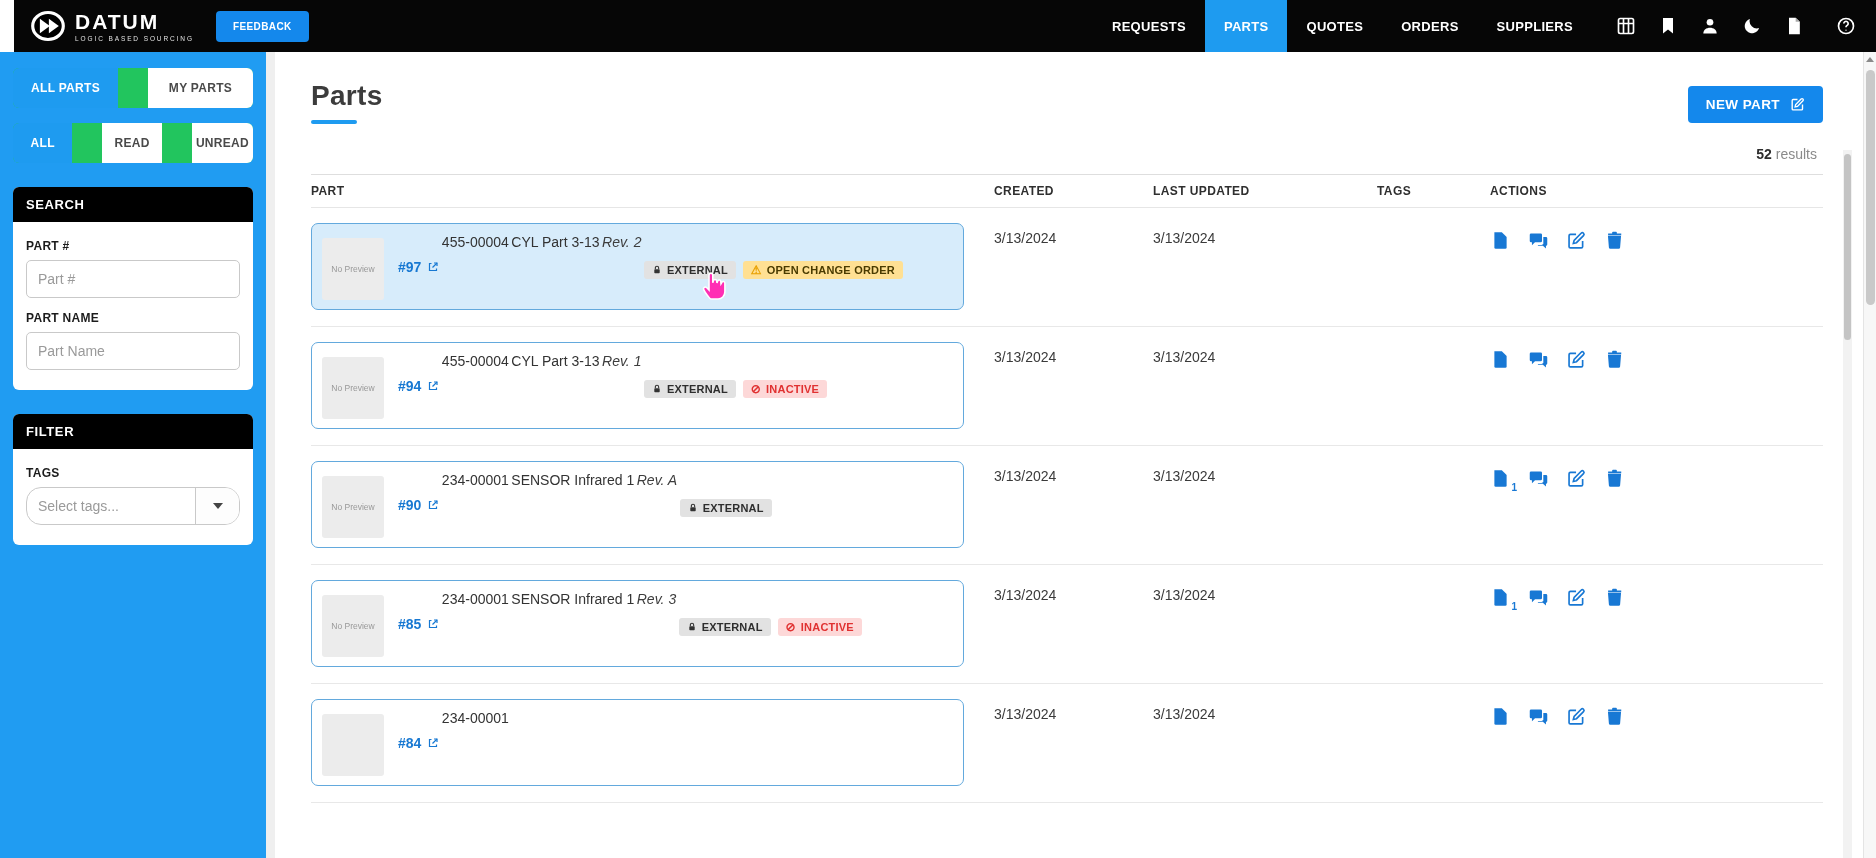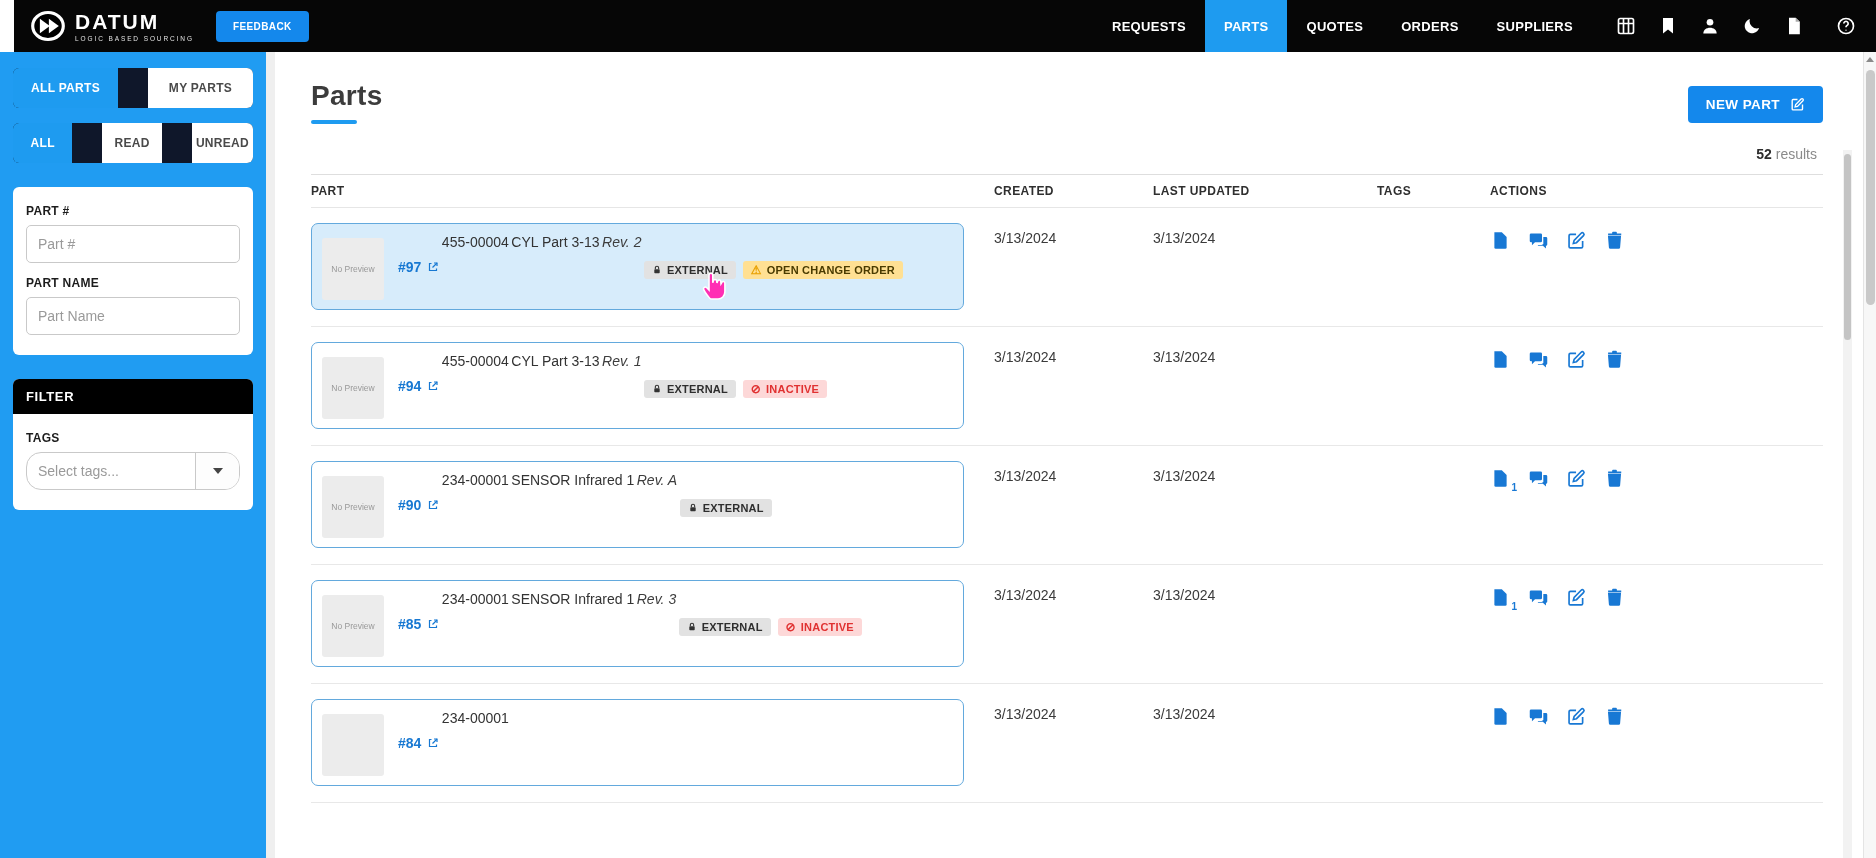--- a/index.html
+++ b/index.html
@@ -36,21 +36,21 @@
   .tb-icon { width:20px; height:20px; cursor:pointer; }
   .tb-icon svg { width:100%; height:100%; display:block; }
   .tb-icon.help { margin-left:10px; }
 
   
   .sidebar {
     position:absolute; top:52px; left:0; width:266px; bottom:0;
     background: var(--sidebar-bg,#209CF2);
     padding:16px 13px 0;
   }
-  .seg { display:flex; background:#0f172a; border-radius:6px; overflow:hidden; margin-bottom:15px;gap:30px; }
+  .seg { display:flex; background:#22c55e; border-radius:6px; overflow:hidden; margin-bottom:15px;gap:30px; }
   .seg-btn {
     flex:1; text-align:center; padding:13px 4px; font-family:inherit;
     font-size:12px; font-weight:bold; color:#4a4a4a; background:#fff; border:none;
     cursor:pointer; letter-spacing:.3px; white-space:nowrap;
   }
   .seg-btn.active { background: var(--nav-active,#1E9BF0); color:#fff; }
 
   .side-card { background:#fff; border-radius:6px; overflow:hidden; margin-top:24px; }
   .side-card-header {
     background:#000; color:#fff; font-size:13px; font-weight:bold;
@@ -213,20 +213,21 @@
     <button class="seg-btn active">ALL PARTS</button>
     <button class="seg-btn">MY PARTS</button>
   </div>
   <div class="seg">
     <button class="seg-btn active">ALL</button>
     <button class="seg-btn">READ</button>
     <button class="seg-btn">UNREAD</button>
   </div>
 
   <div class="side-card">
+    <div class="side-card-header">SEARCH</div>
     <div class="side-card-body">
       <div class="field-label">PART #</div>
       <input class="text-input" type="text" placeholder="Part #" style="">
       <div class="field-label">PART NAME</div>
       <input class="text-input" type="text" placeholder="Part Name" style="">
     </div>
   </div>
 
   <div class="side-card">
     <div class="side-card-header">FILTER</div>

